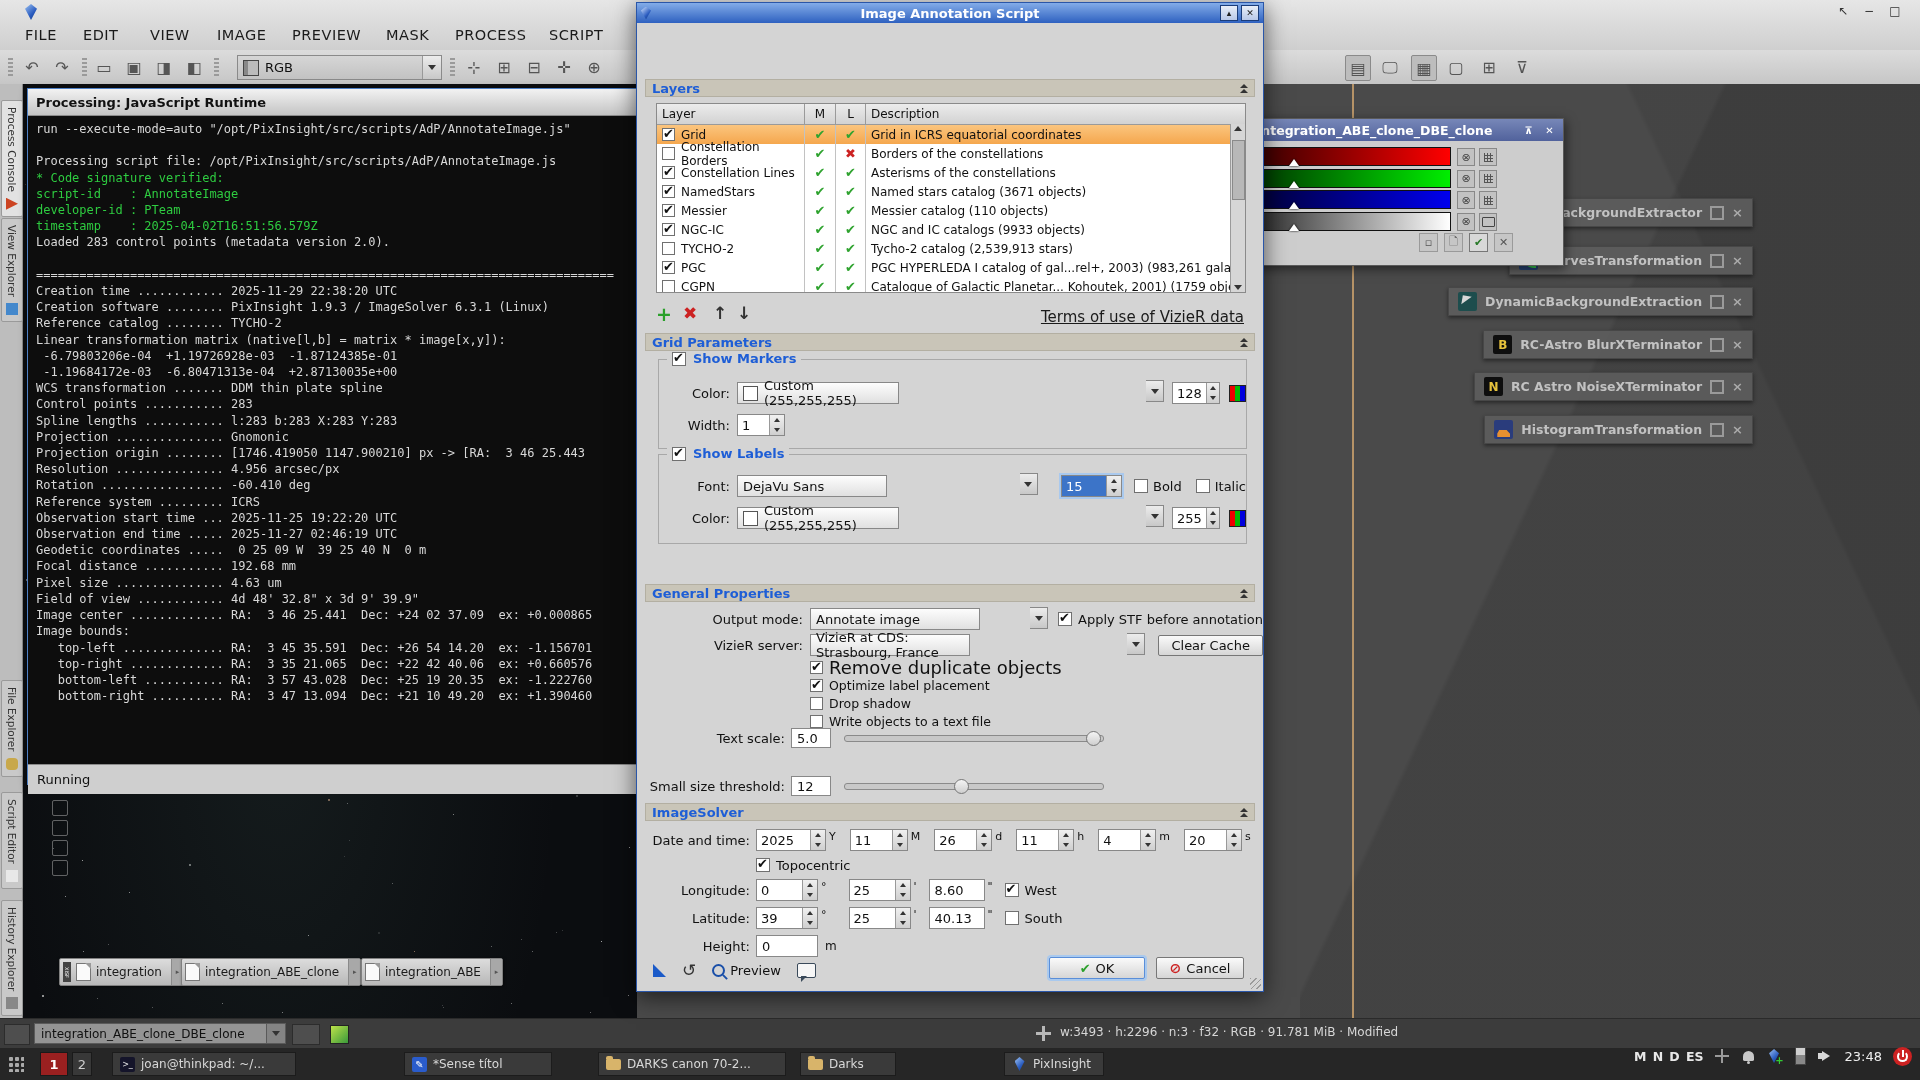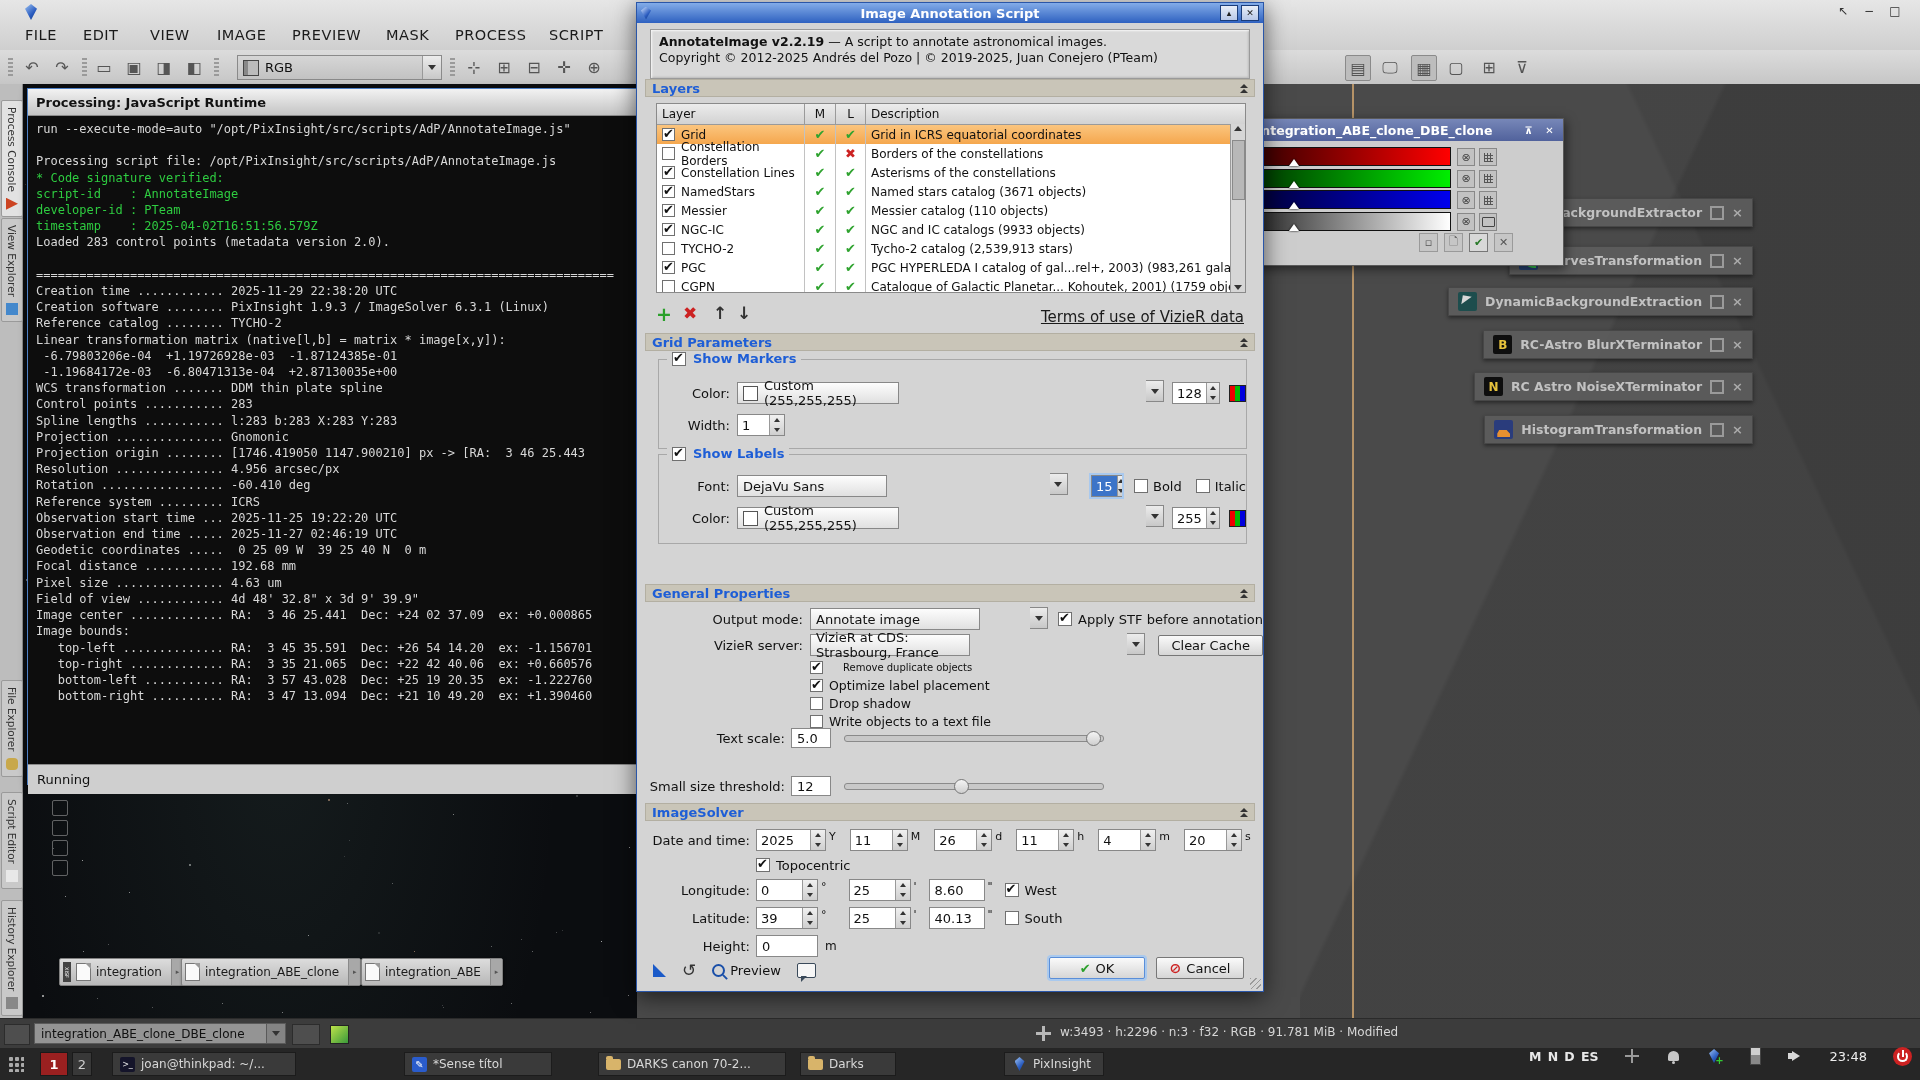--- a/index.html
+++ b/index.html
@@ -208,21 +208,21 @@
   .task{position:absolute;top:4px;height:24px;background:#3a3a3a;border:1px solid #1c1c1c;display:flex;
     align-items:center;gap:6px;padding:0 7px;font-size:12px;color:#d8d8d8;box-sizing:border-box;overflow:hidden;white-space:nowrap;}
   .tic{width:15px;height:15px;flex:none;border-radius:2px;display:flex;align-items:center;justify-content:center;font-size:8px;}
   .tic.term{background:#14142a;color:#e8e8e8;}
   .tic.feather{background:#2a5ccc;color:#fff;font-size:10px;}
   .tic.folder{width:15px;height:11px;background:#d8b46a;border-radius:1px 2px 2px 2px;position:relative;}
   .tic.folder::before{content:"";position:absolute;left:0;top:-3px;width:7px;height:3px;background:#d8b46a;border-radius:2px 2px 0 0;}
   .tic.pix{background:transparent;}
   .pixdiamond{width:10px;height:14px;background:linear-gradient(135deg,#9cc2f2,#2a5cc0 60%,#123a80);
     clip-path:polygon(50% 0,100% 30%,50% 100%,0 30%);}
-  .tray{position:absolute;right:8px;top:0;height:16px;display:flex;align-items:center;gap:26px;}
+  .tray{position:absolute;right:8px;top:0;height:16px;display:flex;align-items:center;gap:11px;}
   .trl{font-size:12.5px;font-weight:bold;color:#e8e8e8;}
   .trayic{width:15px;height:15px;display:flex;align-items:center;justify-content:center;position:relative;}
   .bell{width:11px;height:10px;background:#c8c8c8;border-radius:6px 6px 2px 2px;position:relative;}
   .bell::after{content:"";position:absolute;left:4px;bottom:-3px;width:3px;height:3px;background:#c8c8c8;border-radius:50%;}
   .meter{width:9px;height:16px;background:#888;border:1px solid #444;}
   .meter::after{content:"";display:block;height:7px;background:#cfcfcf;}
   .spk{width:0;height:0;border-top:5px solid transparent;border-bottom:5px solid transparent;border-left:8px solid #d8d8d8;position:relative;}
   .spk::before{content:"";position:absolute;left:-12px;top:-3px;width:4px;height:6px;background:#d8d8d8;}
   .clock{font-size:13px;color:#eee;}
   .power{width:19px;height:19px;border-radius:50%;background:#cc2222;position:relative;}
@@ -601,24 +601,20 @@
     </div>
 
   <div class="dlg">
     <div class="dtitle">
       <span class="dlogo"></span>
       <span class="tx">Image Annotation Script</span>
       <span class="dtb" style="margin-left:auto">▴</span>
       <span class="dtb">✕</span>
     </div>
 
-    <div class="dheader">
-      <div><b>AnnotateImage v2.2.19</b><span> — A script to annotate astronomical images.</span></div>
-      <div>Copyright © 2012-2025 Andrés del Pozo | © 2019-2025, Juan Conejero (PTeam)</div>
-    </div>
 
     <div class="secbar" style="top:76px">
       <span>Layers</span>
       <span class="chev">
           <i></i>
           <i></i>
         </span>
     </div>
 
     <div class="ltable">
@@ -817,21 +813,21 @@
         <span>Show Labels</span>
       </div>
       <div class="frow" style="left:0;top:18px;width:100%;height:26px">
         <span class="flab" style="width:71px">Font:</span>
         <span class="combo" style="margin-left:7px;width:150px">
           <span>DejaVu Sans</span>
         </span>
         <span class="combo-arrow" style="height:22px;border:1px solid #888;border-left:none;box-sizing:border-box">
             <i class="tri-dn"></i>
           </span>
-        <span class="spin focus" style="margin-left:23px;width:31px">
+        <span class="spin focus" style="margin-left:23px;width:61px">
           <span class="val selhl">15</span>
           <span class="sbtns">
               <i>
                 <b class="tri-up"></b>
               </i>
               <i>
                 <b class="tri-dn"></b>
               </i>
             </span>
         </span>
@@ -1068,21 +1064,21 @@
     <div class="pbtn okfocus" style="position:absolute;left:412px;top:954px;width:96px">
       <span class="ckm">✔</span>
         <span>OK</span>
     </div>
     <div class="pbtn" style="position:absolute;left:519px;top:954px;width:88px">
       <span class="cxm">⊘</span>
         <span>Cancel</span>
     </div>
   <div class="frow" style="left: 173px; top: 656px; height: 16px;">
         <span class="cb on" style="width: 13px; height: 13px;"></span>
-        <span style="margin-left: 20px; font-size: 10px;">Remove duplicate objects</span>
+        <span style="margin-left: 6px; font-size: 18px;">Remove duplicate objects</span>
       </div>
       <div class="frow" style="left: 173px; top: 674px; height: 16px;">
         <span class="cb on" style="width: 13px; height: 13px;"></span>
         <span style="margin-left: 6px; font-size: 12.5px;">Optimize label placement</span>
       </div>
       <div class="frow" style="left: 173px; top: 692px; height: 16px;">
         <span class="cb" style="width: 13px; height: 13px;"></span>
         <span style="margin-left: 6px; font-size: 12.5px;">Drop shadow</span>
       </div>
       <div class="frow" style="left: 173px; top: 710px; height: 16px;">

